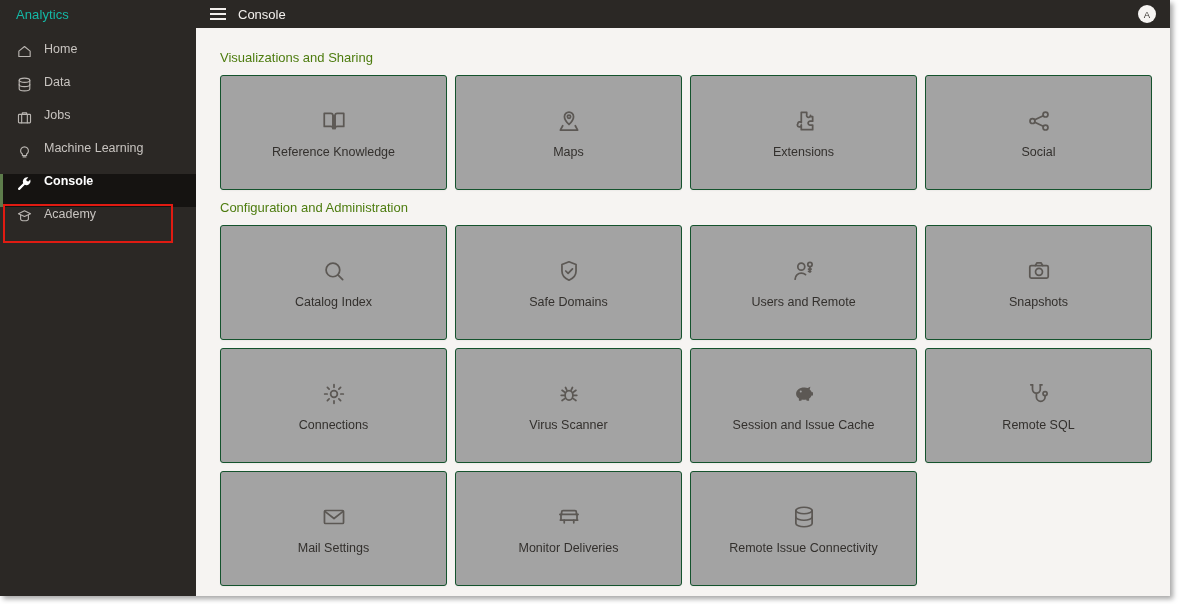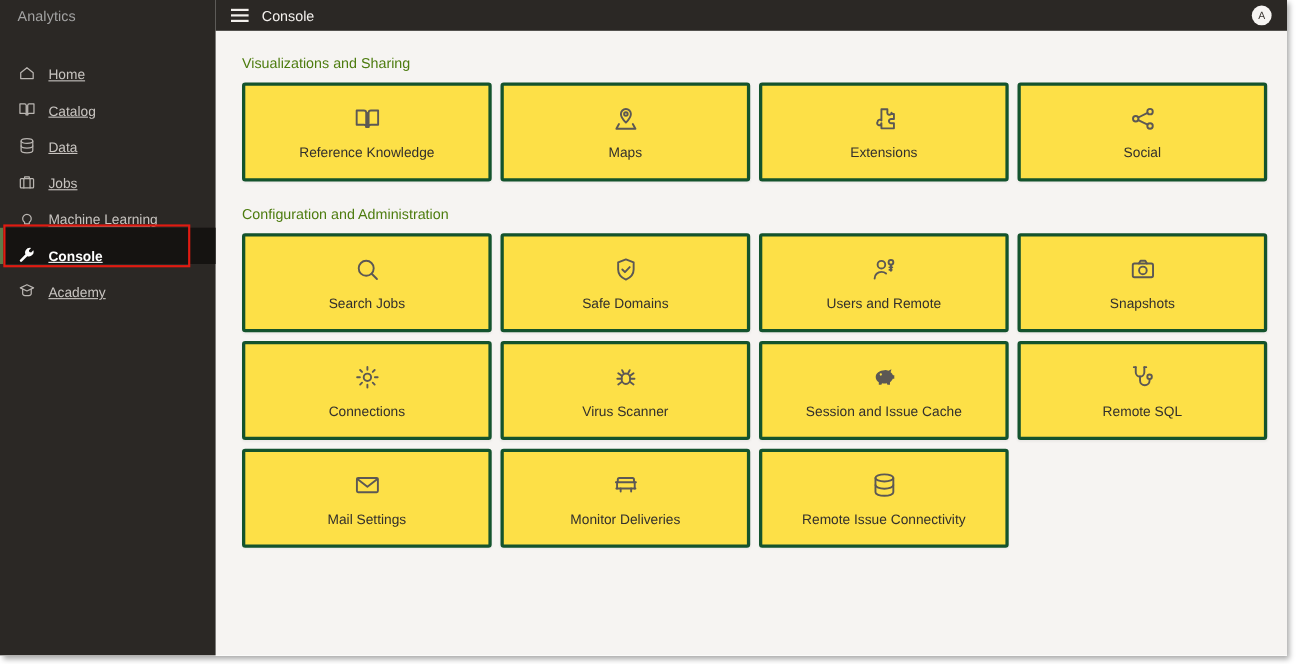--- a/index.html
+++ b/index.html
@@ -29,37 +29,36 @@
     height: 596px;
     background: #2b2825;
     z-index: 3;
   }
 
   #brand {
     height: 28px;
     display: flex;
     align-items: center;
     padding-left: 16px;
-    color: #a3a3a3;
+    color: #14b8a6;
     font-size: 13px;
     letter-spacing: .1px;
   }
 
   #nav { padding-top: 14px; }
 
   .nav-item {
     position: relative;
     height: 33px;
     display: flex;
-    align-items: flex-end;
+    align-items: flex-start;
     padding-left: 16px;
     color: #c8c4c0;
     font-size: 12.5px;
     cursor: pointer;
-    text-decoration: underline;
   }
 
   .nav-item .nav-icon {
     width: 22px;
     height: 18px;
     flex: 0 0 22px;
     display: flex;
     align-items: center;
     justify-content: flex-start;
     color: #b9b5b1;
@@ -155,32 +154,32 @@
     background: #f6f4f2;
     padding: 22px 0 0 24px;
     overflow: hidden;
   }
 
   .section-title {
     font-size: 13px;
     color: #4d7c0f;
     margin-bottom: 10px;
   }
-  .section + .section { margin-top: 22px; }
+  .section + .section { margin-top: 10px; }
 
   .card-grid {
     display: grid;
     grid-template-columns: repeat(4, 227px);
     gap: 8px;
   }
 
   .card {
-    height: 90px;
-    background: #fde047;
-    border: 3px solid #14532d;
+    height: 115px;
+    background: #a3a3a3;
+    border: 1px solid #14532d;
     border-radius: 3px;
     box-shadow: 0 1px 2px rgba(0,0,0,.045);
     display: flex;
     flex-direction: column;
     align-items: center;
     justify-content: center;
     cursor: pointer;
   }
 
   .card-icon {
@@ -238,30 +237,20 @@
   <div id="sidebar">
     <div id="brand">Analytics</div>
     <div id="nav">
         <div class="nav-item">
           <span class="nav-icon">
             <svg width="17" height="17" viewBox="0 0 24 24" fill="none" stroke="currentColor" stroke-width="1.6" stroke-linecap="round" stroke-linejoin="round">
               <path d="M4 11.5 12 5l8 6.5V19H4z"></path>
             </svg>
           </span>
           <span class="nav-label">Home</span>
-        </div>
-        <div class="nav-item">
-          <span class="nav-icon">
-            <svg width="17" height="17" viewBox="0 0 24 24" fill="none" stroke="currentColor" stroke-width="1.6" stroke-linecap="round" stroke-linejoin="round">
-              <path d="M3 5h6a2 2 0 0 1 2 2v12a2 2 0 0 0-2-2H3z"></path>
-              <path d="M21 5h-6a2 2 0 0 0-2 2v12a2 2 0 0 1 2-2h6z"></path>
-              <path d="M12 7v12"></path>
-            </svg>
-          </span>
-          <span class="nav-label">Catalog</span>
         </div>
         <div class="nav-item">
           <span class="nav-icon">
             <svg width="17" height="17" viewBox="0 0 24 24" fill="none" stroke="currentColor" stroke-width="1.6" stroke-linecap="round" stroke-linejoin="round">
               <ellipse cx="12" cy="6" rx="7.5" ry="3"></ellipse>
               <path d="M4.5 6v12c0 1.7 3.4 3 7.5 3s7.5-1.3 7.5-3V6"></path>
               <path d="M4.5 12c0 1.7 3.4 3 7.5 3s7.5-1.3 7.5-3"></path>
             </svg>
           </span>
           <span class="nav-label">Data</span>
@@ -363,21 +352,21 @@
       <div class="section">
         <div class="section-title">Configuration and Administration</div>
         <div class="card-grid">
           <div class="card">
             <div class="card-icon">
               <svg width="26" height="26" viewBox="0 0 24 24" fill="none" stroke="currentColor" stroke-width="1.6" stroke-linecap="round" stroke-linejoin="round">
                 <circle cx="11" cy="11" r="6.3"></circle>
                 <path d="M15.6 15.6 20 20"></path>
               </svg>
             </div>
-            <div class="card-label">Search Jobs</div>
+            <div class="card-label">Catalog Index</div>
           </div>
           <div class="card">
             <div class="card-icon">
               <svg width="26" height="26" viewBox="0 0 24 24" fill="none" stroke="currentColor" stroke-width="1.6" stroke-linecap="round" stroke-linejoin="round">
                 <path d="M12 3.5 5.5 6v6c0 4 3 7 6.5 8.5 3.5-1.5 6.5-4.5 6.5-8.5V6z"></path>
                 <path d="M9 12l2.2 2.2L15.2 10"></path>
               </svg>
             </div>
             <div class="card-label">Safe Domains</div>
           </div>

